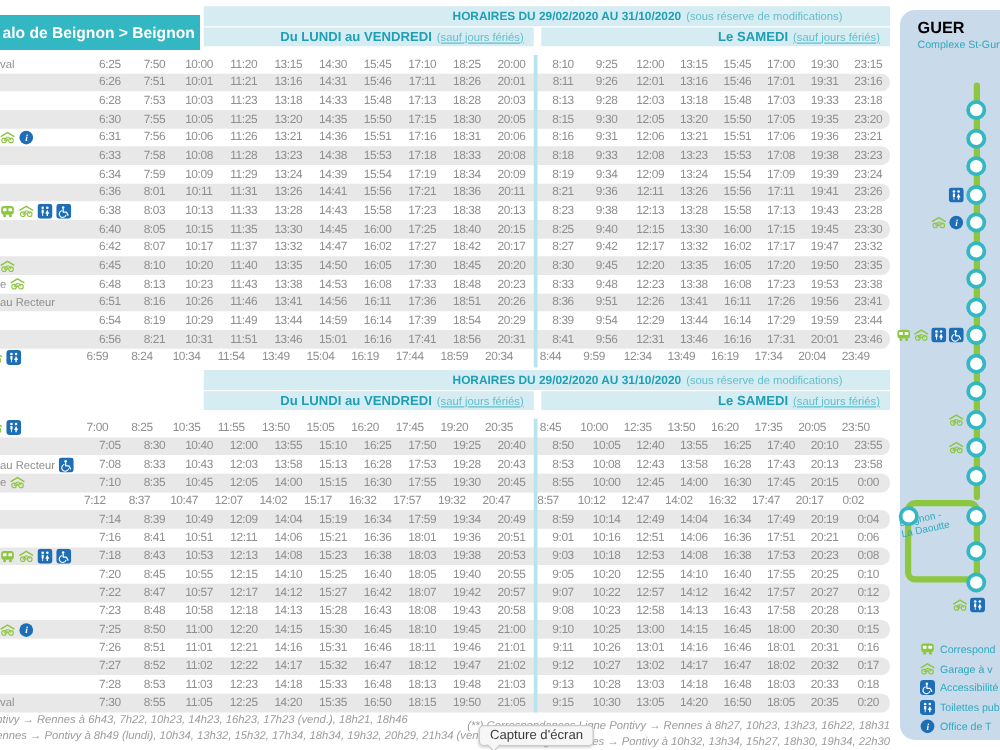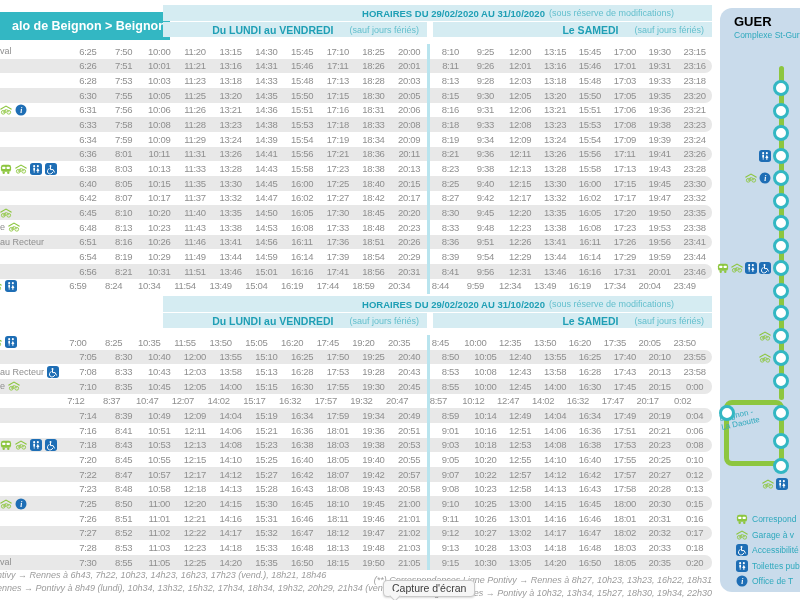--- a/index.html
+++ b/index.html
@@ -2,29 +2,29 @@
 <html><head>
 <meta charset="utf-8">
 <style>
   html,body{margin:0;padding:0;}
   body{width:800px;height:600px;overflow:hidden;background:#fff;
        font-family:"Liberation Sans",sans-serif;}
   .canvas{position:relative;width:800px;height:600px;overflow:hidden;background:#fff;}
 
   
   .titlebox{position:absolute;left:0;width:158px;height:28px;background:#33b7c3;color:#fff;
-            font-weight:bold;font-size:12.5px;display:flex;align-items:center;padding-left:12px;
+            font-weight:bold;font-size:12.5px;display:flex;align-items:center;padding-left:2px;
             white-space:nowrap;overflow:hidden;}
   .band{position:absolute;background:#d5ecf2;display:flex;align-items:center;white-space:nowrap;}
   .band.top{justify-content:flex-end;padding-right:38px;box-sizing:border-box;}
   .band.sub{justify-content:flex-end;padding-right:8px;box-sizing:border-box;}
   .hb{color:#1f9fb5;font-weight:bold;font-size:9.5px;}
   .hn{color:#63bfcd;font-size:9px;margin-left:4px;}
   .hb2{color:#1f9fb5;font-weight:bold;font-size:10.5px;}
-  .hn2{color:#63bfcd;font-size:9px;margin-left:16px;}
+  .hn2{color:#63bfcd;font-size:9px;margin-left:4px;text-decoration:underline;}
 
   
   .tbody{position:absolute;left:0;width:712px;}
   .trow{display:flex;height:14.66px;align-items:center;}
   .trow.alt{background:#e8e8e8;border-radius:0 7px 7px 0;}
   .lcell{flex:0 0 70px;width:70px;display:flex;align-items:center;gap:3px;overflow:visible;}
   .lfrag{color:#8f8f8f;font-size:9px;white-space:nowrap;}
   .tgroup{display:flex;}
   .wd{flex:0 0 357px;width:357px;align-items:center;}
   .sa{flex:0 0 279px;width:279px;margin-left:6px;}

